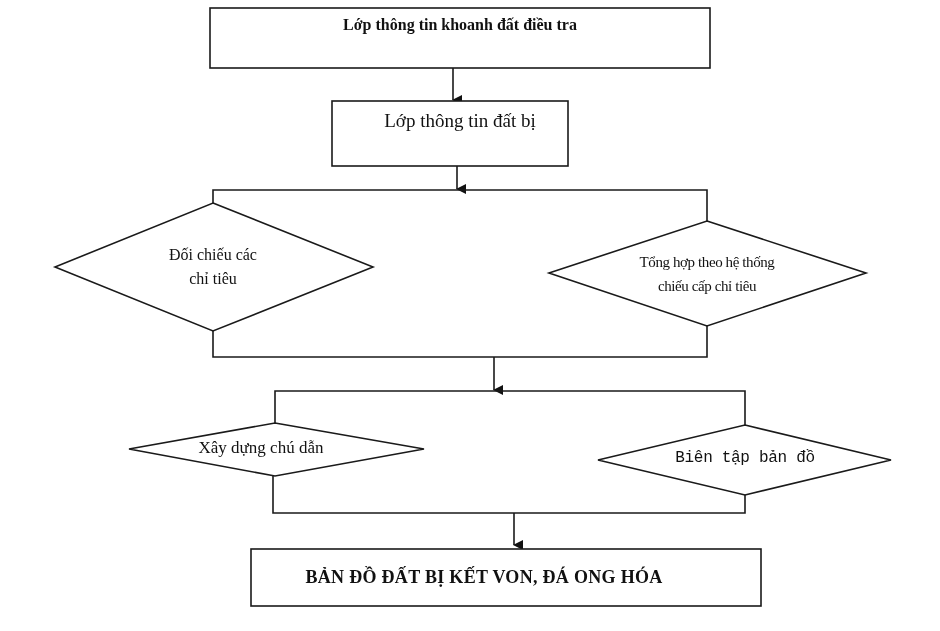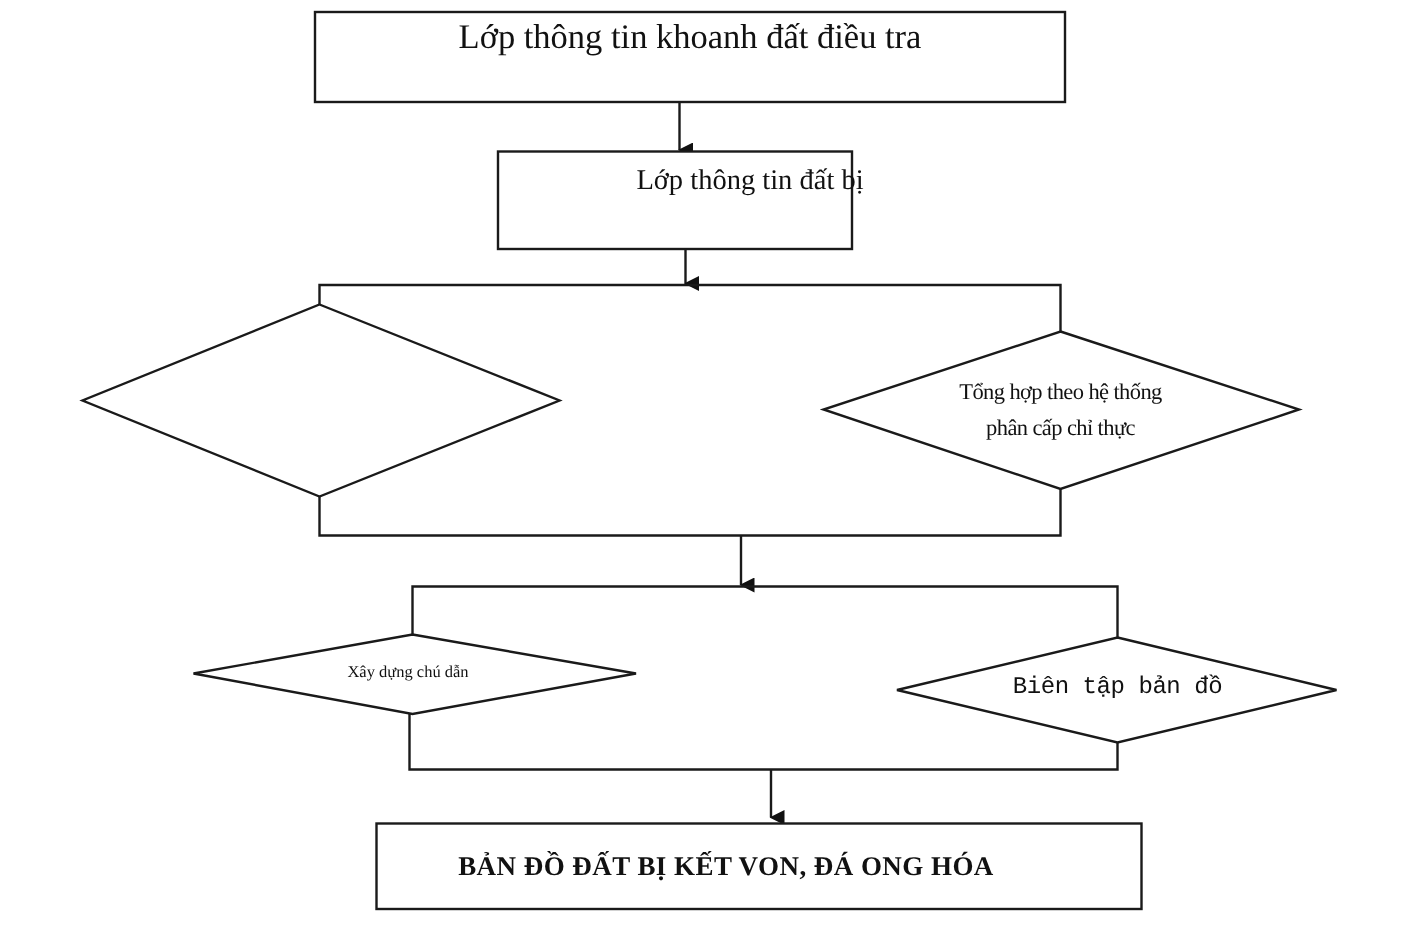--- a/index.html
+++ b/index.html
@@ -2,25 +2,25 @@
 <html><head>
   <meta charset="utf-8">
   <style>
     html, body { margin: 0; padding: 0; background: #ffffff; }
     body { width: 940px; height: 631px; position: relative; overflow: hidden;
            font-family: "Liberation Serif", "DejaVu Serif", serif; color: #111; }
     svg.diagram { position: absolute; left: 0; top: 0; width: 940px; height: 631px; }
     .ln { stroke: #1a1a1a; stroke-width: 1.6; fill: none; }
     .shape { stroke: #1a1a1a; stroke-width: 1.6; fill: #ffffff; }
     .label { position: absolute; text-align: center; line-height: 1.2; color: #111; }
-    .l1 { left: 210px; top: 12px; width: 500px; font-size: 23px; line-height: 25px; }
-    .l2 { left: 332px; top: 108px; width: 256px; font-size: 19px; line-height: 25px; margin-left: 40px; }
+    .l1 { left: 210px; top: 12px; width: 500px; font-size: 16px; line-height: 25px; font-weight: bold; }
+    .l2 { left: 332px; top: 108px; width: 256px; font-size: 19px; line-height: 25px; }
     .l3 { left: 110px; top: 243px; width: 206px; font-size: 16px; line-height: 24px; }
     .l4 { left: 600px; top: 250px; width: 214px; font-size: 15px; line-height: 24px; letter-spacing: -0.4px; }
-    .l5 { left: 147px; top: 437px; width: 250px; font-size: 11px; line-height: 22px; }
+    .l5 { left: 136px; top: 437px; width: 250px; font-size: 17px; line-height: 22px; }
     .l6 { left: 640px; top: 447px; width: 210px; font-size: 16px; line-height: 22px; letter-spacing: -0.3px; font-family: Liberation Mono, monospace; }
     .l7 { left: 251px; top: 565px; width: 466px; font-size: 18px; font-weight: bold; line-height: 24px; letter-spacing: 0.3px; }
   </style>
 </head>
 <body>
 
 <svg class="diagram" xmlns="http://www.w3.org/2000/svg" viewBox="0 0 940 631">
   <defs>
     <marker id="arrowhead" markerWidth="10" markerHeight="10" refX="5" refY="9" orient="auto" markerUnits="userSpaceOnUse">
       <path d="M0,0 L10,0 L5,10 Z" fill="#111"></path>
@@ -60,25 +60,27 @@
 
 <div class="label l1">
   <div>Lớp thông tin khoanh đất điều tra</div>
 </div>
 
 <div class="label l2">
   <div>Lớp thông tin đất bị</div>
 </div>
 
 <div class="label l3">
+  <div>Đối chiếu các</div>
+  <div>chỉ tiêu</div>
 </div>
 
 <div class="label l4">
   <div>Tổng hợp theo hệ thống</div>
-  <div>phân cấp chỉ thực</div>
+  <div>chiếu cấp chỉ tiêu</div>
 </div>
 
 <div class="label l5">
   <div>Xây dựng chú dẫn</div>
 </div>
 
 <div class="label l6">
   <div>Biên tập bản đồ</div>
 </div>
 

